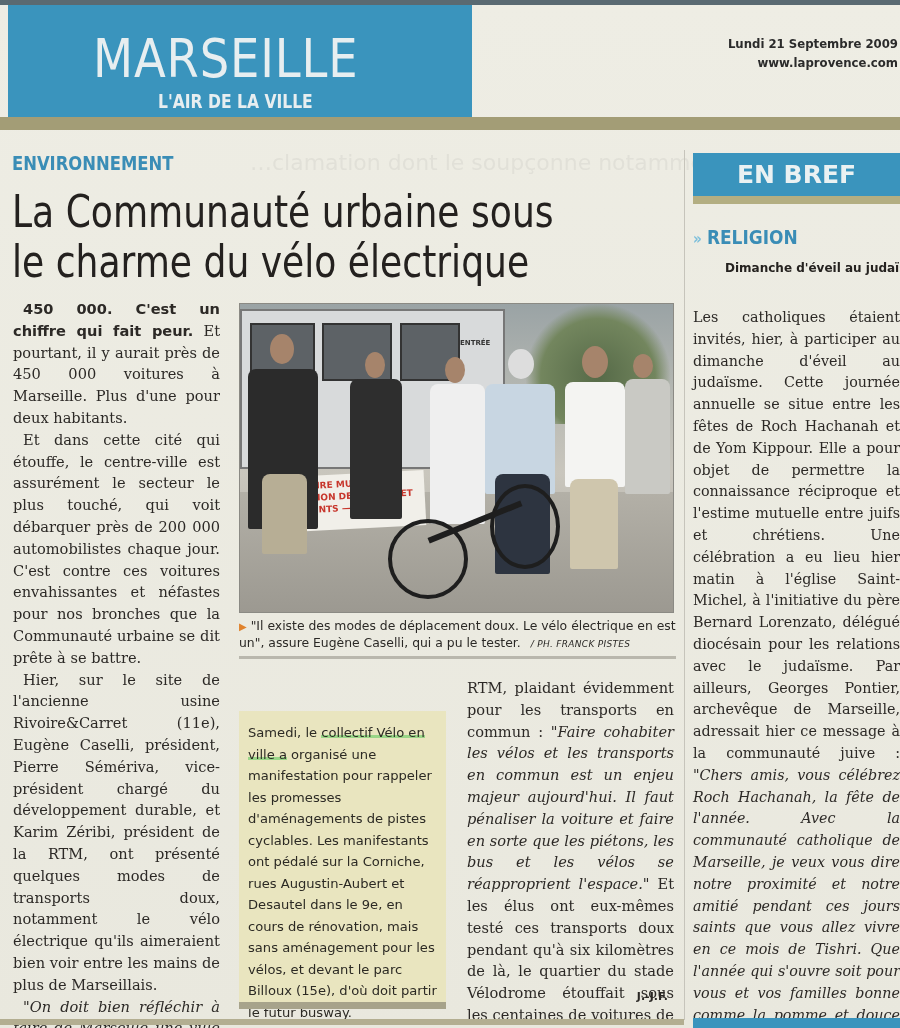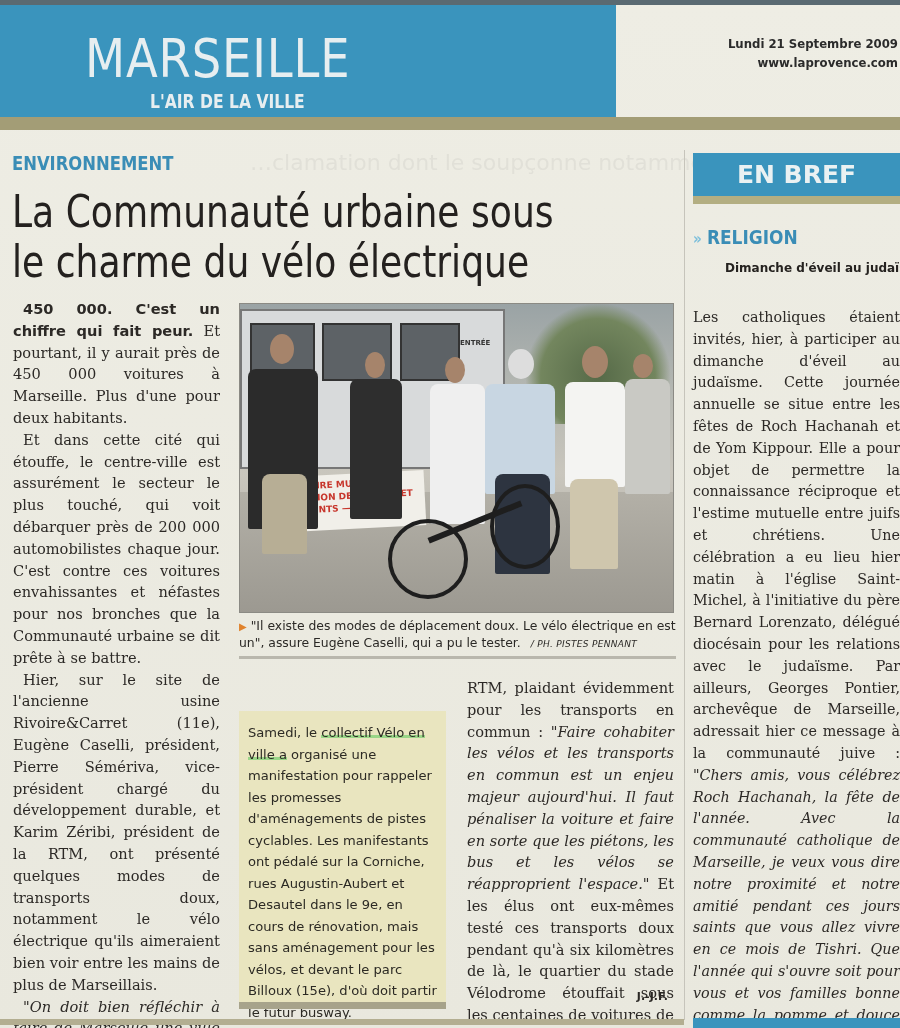--- a/index.html
+++ b/index.html
@@ -8,21 +8,21 @@
     background: #ecebe2;
     font-family: "DejaVu Serif", serif;
     color: #2a2724;
     position: relative;
   }
   .page { position: absolute; inset: 0; background: linear-gradient(180deg, #eeede4 0%, #e9e8de 100%); }
 
   
   .top-edge { position: absolute; left: 0; top: 0; width: 900px; height: 5px; background: #5a6a72; }
   .mast-blue {
-    position: absolute; left: 0; top: 5px; width: 616px; height: 112px;
+    position: absolute; left: 8px; top: 5px; width: 464px; height: 112px;
     background: #3a94bd;
   }
   .mast-title {
     position: absolute; left: 85px; top: 22px;
     font-family: "DejaVu Sans", sans-serif; font-size: 54px; letter-spacing: 1px;
     color: #e7eef0; font-weight: normal; transform: scaleX(0.86); transform-origin: left top;
   }
   .mast-sub {
     position: absolute; left: 150px; top: 85px;
     font-family: "DejaVu Sans", sans-serif; font-size: 19px; font-weight: bold;
@@ -180,21 +180,21 @@
     <div class="person" style="left:385px; top:75px; width:45px; height:115px; background:#c9c9c4;"></div>
     <div class="head" style="left:393px; top:50px; width:20px; height:24px;"></div>
 
     <div class="wheel" style="left:148px; top:215px; width:80px; height:80px;"></div>
     <div class="wheel" style="left:250px; top:180px; width:70px; height:85px;"></div>
     <div style="position:absolute; left:185px; top:215px; width:100px; height:6px; background:#1e1e1e; transform:rotate(-22deg);"></div>
   </div>
   <div class="caption">
     <span class="arrow">▶</span>
     <span>"Il existe des modes de déplacement doux. Le vélo électrique en est un", assure Eugène Caselli, qui a pu le tester.</span>
-    <span class="credit">/ PH. PISTES PENNANT</span>
+    <span class="credit">/ PH. FRANCK PISTES</span>
   </div>
   <div class="cap-rule"></div>
 
   <div class="box-body">
     <span>Samedi, le </span><span class="hl">collectif Vélo en ville a</span><span> organisé une manifestation pour rappeler les promesses d'aménagements de pistes cyclables. Les manifestants ont pédalé sur la Corniche, rues Augustin-Aubert et Desautel dans le 9e, en cours de rénovation, mais sans aménagement pour les vélos, et devant le parc Billoux (15e), d'où doit partir le futur busway.</span>
   </div>
   <div class="box-foot"></div>
 
   <div class="col col3">
     <p><span>RTM, plaidant évidemment pour les transports en commun : "</span><em>Faire cohabiter les vélos et les transports en commun est un enjeu majeur aujourd'hui. Il faut pénaliser la voiture et faire en sorte que les piétons, les bus et les vélos se réapproprient l'espace.</em><span>" Et les élus ont eux-mêmes testé ces transports doux pendant qu'à six kilomètres de là, le quartier du stade Vélodrome étouffait sous les centaines de voitures de supporters toulonnais et toulousains.</span></p>

